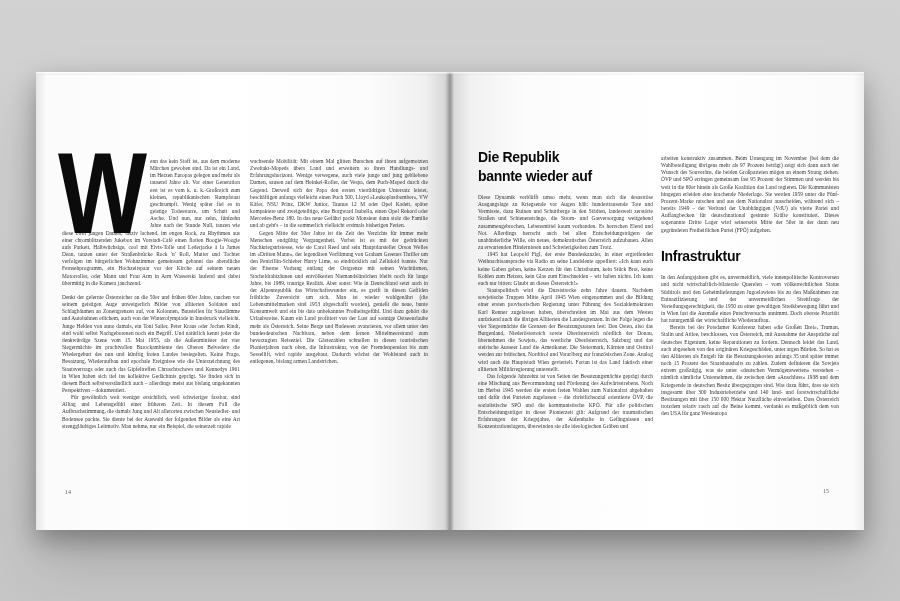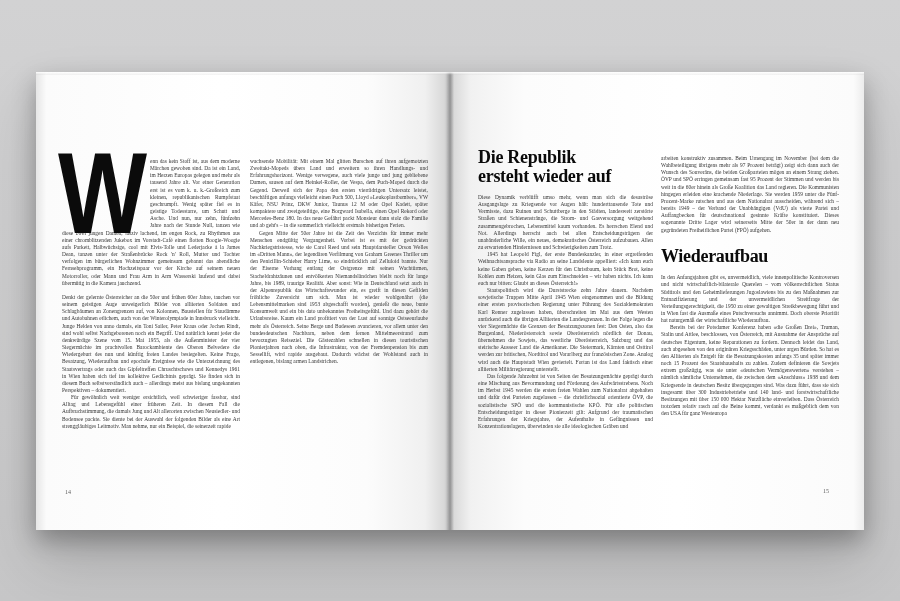--- a/index.html
+++ b/index.html
@@ -62,23 +62,23 @@
     font-size: 115px;
     line-height: 1;
     color: #0b0b0b;
     transform: scaleX(0.82);
     transform-origin: left top;
     letter-spacing: -4px;
   }
   .dropcap-spacer { float: left; width: 88px; height: 67px; }
   h2.heading {
     margin: 0 0 9px 0;
-    font-family: Liberation Serif, serif;
+    font-family: Liberation Sans, sans-serif;
     font-weight: bold;
-    font-size: 18px;
+    font-size: 14px;
     line-height: 18.5px;
     letter-spacing: -0.3px;
     color: #0a0a0a;
   }
   h2.heading span { display: block; }
   h2.heading.mid { margin: 13px 0 9px 0; }
   .pagenum {
     position: absolute;
     font-family: "Liberation Serif", serif;
     font-size: 6px;
@@ -106,31 +106,31 @@
       <p class="body">wachsende Mobilität: Mit einem Mal glitten Burschen auf ihren aufgemotzten Zweitakt-Mopeds übers Land und erweitern so ihren Handlungs- und Erfahrungshorizont. Wenige verwegene, auch viele junge und jung gebliebene Damen, sausen auf dem Heinkel-Roller, der Vespa, dem Puch-Moped durch die Gegend. Derweil sich der Papa den ersten vierrädrigen Untersatz leistet, beschäftigen anfangs vielleicht einen Puch 500, Lloyd »Leukoplastbomber«, VW Käfer, NSU Prinz, DKW Junior, Taunus 12 M oder Opel Kadett, später kompaktere und zweigeteiltige, eine Borgward Isabella, einen Opel Rekord oder Mercedes-Benz 180. In das neue Gefährt packt Monsieur dann stolz die Familie und ab geht's – in die sommerlich vielleicht erstmals bisherigen Ferien.</p>
       <p class="body ind">Gegen Mitte der 50er Jahre ist die Zeit des Verzichts für immer mehr Menschen endgültig Vergangenheit. Vorbei ist es mit der gedrückten Nachkriegstristesse, wie sie Carol Reed und sein Hauptdarsteller Orson Welles im «Dritten Mann», der legendären Verfilmung von Graham Greenes Thriller um den Penicillin-Schieber Harry Lime, so eindrücklich auf Zelluloid bannte. Nur der Eiserne Vorhang entlang der Ostgrenze mit seinen Wachtürmen, Stacheldrahtzäunen und entvölkerten Niemandsländchen bleibt noch für lange Jahre, bis 1989, traurige Realität. Aber sonst: Wie in Deutschland setzt auch in der Alpenrepublik das Wirtschaftswunder ein, es greift in diesen Gefilden fröhliche Zuversicht um sich. Man ist wieder wohlgenährt (die Lebensmittelmarken sind 1953 abgeschafft worden), genießt die neue, bunte Konsumwelt und ein bis dato unbekanntes Freiheitsgefühl. Und dazu gehört die Urlaubsreise. Kaum ein Land profitiert von der Lust auf sonnige Ostseeurlaube mehr als Österreich. Seine Berge und Badeseen avancieren, vor allem unter den bundesdeutschen Nachbarn, neben dem fernen Mittelmeerstrand zum bevorzugten Reiseziel. Die Gästezahlen schnellen in diesen touristischen Pionierjahren nach oben, die Infrastruktur, von der Fremdenpension bis zum Sessellift, wird rapide ausgebaut. Dadurch wächst der Wohlstand auch in entlegenen, bislang armen Landstrichen.</p>
     </div>
     <div class="pagenum pn-left">14</div>
   </div>
 
   <div class="page page-right">
     <div class="col colR1">
       <h2 class="heading">
         <span>Die Republik</span>
-        <span>ersteht wieder auf</span>
+        <span>bannte wieder auf</span>
       </h2>
       <p class="body">Diese Dynamik verblüfft umso mehr, wenn man sich die desaströse Ausgangslage zu Kriegsende vor Augen hält: hunderttausende Tote und Vermisste, dazu Ruinen und Schuttberge in den Städten, landesweit zerstörte Straßen und Schienenstränge, die Strom- und Gasversorgung weitgehend zusammengebrochen, Lebensmittel kaum vorhanden. Es herrschen Elend und Not. Allerdings herrscht auch bei allen Entscheidungsträgern der unabänderliche Wille, ein neues, demokratisches Österreich aufzubauen. Allen zu erwartenden Hindernissen und Schwierigkeiten zum Trotz.</p>
       <p class="body ind">1945 hat Leopold Figl, der erste Bundeskanzler, in einer ergreifenden Weihnachtsansprache via Radio an seine Landsleute appelliert: «Ich kann euch keine Gaben geben, keine Kerzen für den Christbaum, kein Stück Brot, keine Kohlen zum Heizen, kein Glas zum Einschneiden – wir haben nichts. Ich kann euch nur bitten: Glaubt an dieses Österreich!»</p>
       <p class="body ind">Staatspolitisch wird die Durststrecke zehn Jahre dauern. Nachdem sowjetische Truppen Mitte April 1945 Wien eingenommen und die Bildung einer ersten provisorischen Regierung unter Führung des Sozialdemokraten Karl Renner zugelassen haben, überschreiten im Mai aus dem Westen anrückend auch die übrigen Alliierten die Landesgrenzen. In der Folge legen die vier Siegermächte die Grenzen der Besatzungszonen fest: Den Osten, also das Burgenland, Niederösterreich sowie Oberösterreich nördlich der Donau, übernehmen die Sowjets, das westliche Oberösterreich, Salzburg und das steirische Ausseer Land die Amerikaner. Die Steiermark, Kärnten und Osttirol werden zur britischen, Nordtirol und Vorarlberg zur französischen Zone. Analog wird auch die Hauptstadt Wien geviertelt. Fortan ist das Land faktisch einer alliierten Militärregierung unterstellt.</p>
       <p class="body ind">Das folgende Jahrzehnt ist von Seiten der Besatzungsmächte geprägt durch eine Mischung aus Bevormundung und Förderung des Aufwärtsstrebens. Noch im Herbst 1945 werden die ersten freien Wahlen zum Nationalrat abgehalten und dafür drei Parteien zugelassen – die christlichsozial orientierte ÖVP, die sozialistische SPÖ und die kommunistische KPÖ. Für alle politischen Entscheidungsträger in dieser Pionierzeit gilt: Aufgrund der traumatischen Erfahrungen der Kriegsjahre, der Aufenthalte in Gefängnissen und Konzentrationslagern, überwinden sie alle ideologischen Gräben und</p>
     </div>
     <div class="col colR2">
       <p class="body">arbeiten konstruktiv zusammen. Beim Urnengang im November (bei dem die Wahlbeteiligung übrigens mehr als 97 Prozent beträgt) zeigt sich dann auch der Wunsch des Souveräns, die beiden Großparteien mögen an einem Strang ziehen. ÖVP und SPÖ erringen gemeinsam fast 95 Prozent der Stimmen und werden bis weit in die 60er hinein als Große Koalition das Land regieren. Die Kommunisten hingegen erleiden eine krachende Niederlage. Sie werden 1959 unter die Fünf-Prozent-Marke rutschen und aus dem Nationalrat ausscheiden, während sich – bereits 1949 – der Verband der Unabhängigen (VdU) als vierte Partei und Auffangbecken für deutschnational gesinnte Kräfte konstituiert. Dieses sogenannte Dritte Lager wird seinerseits Mitte der 50er in der dann neu gegründeten Freiheitlichen Partei (FPÖ) aufgehen.</p>
       <h2 class="heading mid">
-        <span>Wiederaufbau</span>
+        <span>Infrastruktur</span>
       </h2>
       <p class="body">In den Anfangsjahren gibt es, unvermeidlich, viele innenpolitische Kontroversen und nicht wirtschaftlich-bilaterale Querelen – vom völkerrechtlichen Status Südtirols und den Geheimlieferungen Jugoslawiens bis zu den Maßnahmen zur Entnazifizierung und der unvermeidlichen Streitfrage der Verteilungsgerechtigkeit, die 1950 zu einer gewaltigen Streikbewegung führt und in Wien fast die Ausmaße eines Putschversuchs annimmt. Doch oberste Priorität hat naturgemäß der wirtschaftliche Wiederaufbau.</p>
       <p class="body ind">Bereits bei der Potsdamer Konferenz haben «die Großen Drei», Truman, Stalin und Attlee, beschlossen, von Österreich, mit Ausnahme der Ansprüche auf deutsches Eigentum, keine Reparationen zu fordern. Dennoch leidet das Land, auch abgesehen von den originären Kriegsschäden, unter argen Bürden. So hat es den Alliierten als Entgelt für die Besatzungskosten anfangs 35 und später immer noch 15 Prozent des Staatshaushalts zu zahlen. Zudem definieren die Sowjets extrem großzügig, was sie unter «deutschen Vermögenswerten» verstehen – nämlich sämtliche Unternehmen, die zwischen dem «Anschluss» 1938 und dem Kriegsende in deutschen Besitz übergegangen sind. Was dazu führt, dass sie sich insgesamt über 300 Industriebetriebe und 140 land- und forstwirtschaftliche Besitzungen mit über 150 000 Hektar Nutzfläche einverleiben. Dass Österreich trotzdem relativ rasch auf die Beine kommt, verdankt es maßgeblich dem von den USA für ganz Westeuropa</p>
     </div>
     <div class="pagenum pn-right">15</div>
   </div>
 
   <div class="gutter-shade"></div>
   <div class="top-edge"></div>
 </div>

